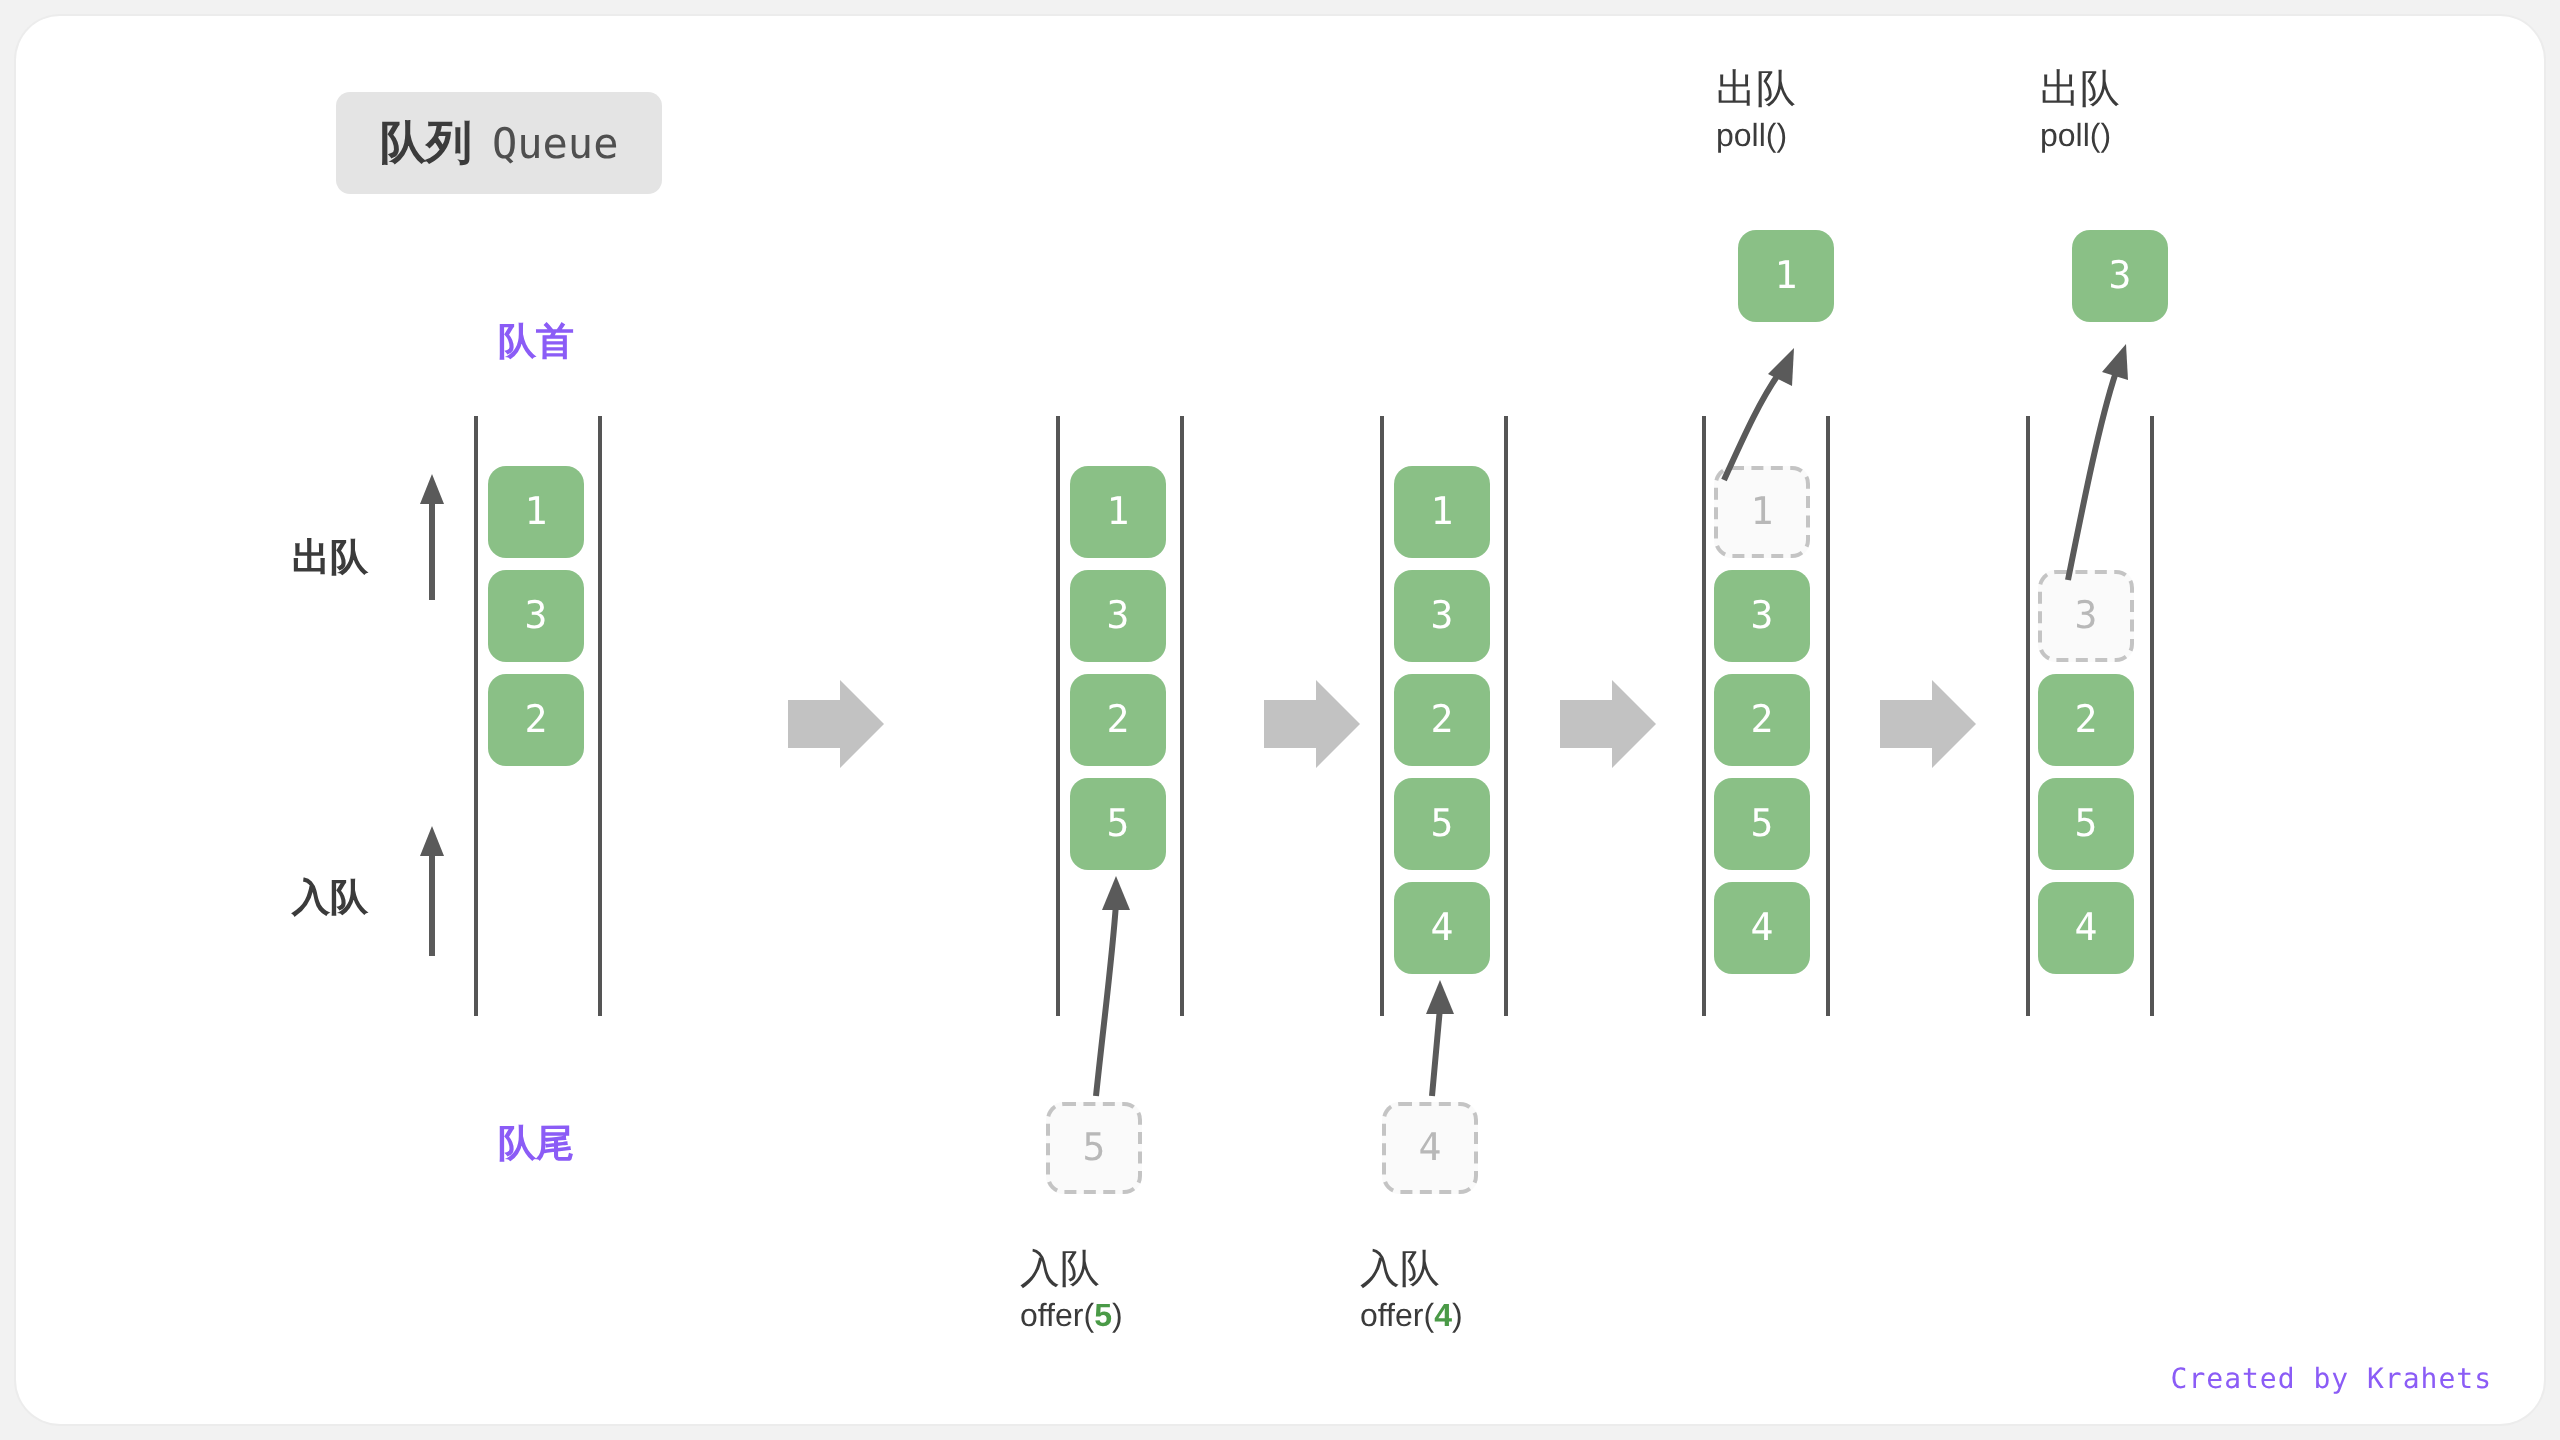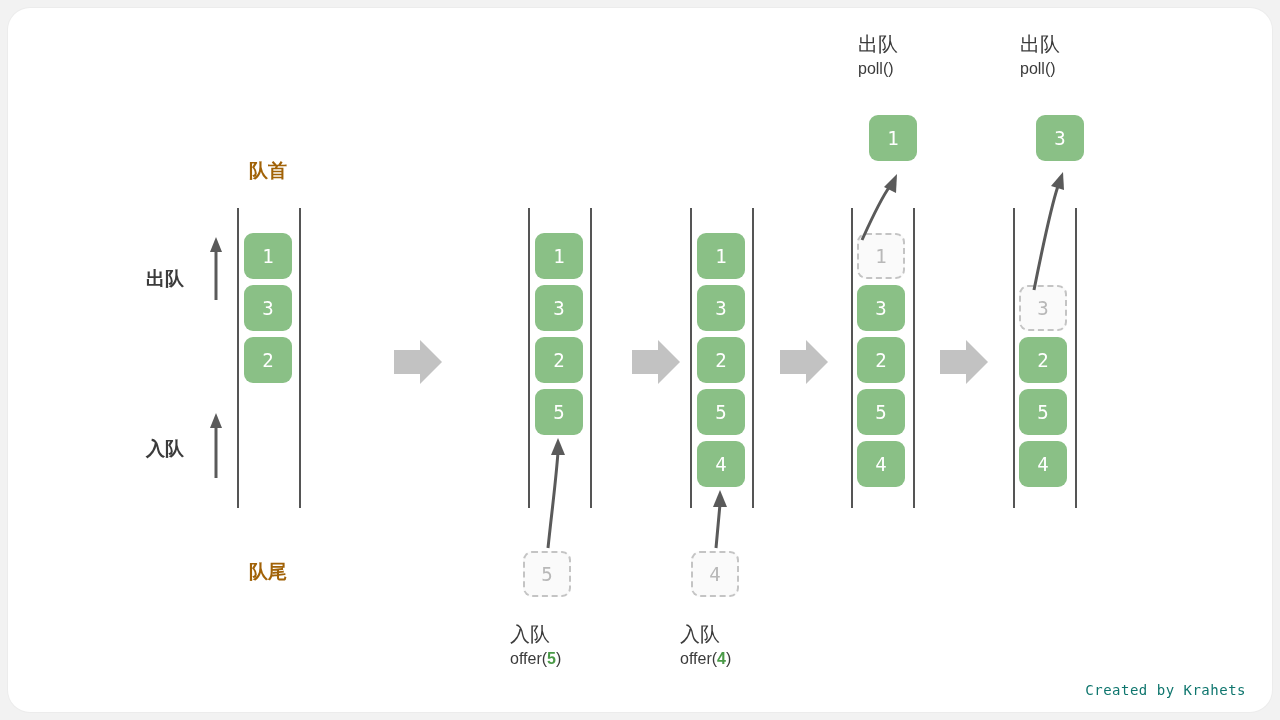--- a/index.html
+++ b/index.html
@@ -89,21 +89,21 @@
     font-size: 19px;
     font-weight: bold;
     color: #3b3b3b;
     font-family: "DejaVu Sans", "Liberation Sans", sans-serif;
     white-space: nowrap;
   }
   .head-tail-label {
     position: absolute;
     font-size: 19px;
     font-weight: bold;
-    color: #a16207;
+    color: #8b5cf6;
     font-family: "DejaVu Sans", "Liberation Sans", sans-serif;
     white-space: nowrap;
     text-align: center;
   }
 
   
   .op-caption {
     position: absolute;
     white-space: nowrap;
     text-align: left;
@@ -122,39 +122,43 @@
     font-family: Liberation Sans, sans-serif;
   }
   .op-code .arg { color: #4a9a47; font-weight: bold; }
 
   
   .credit {
     position: absolute;
     right: 34px;
     bottom: 22px;
     font-size: 14px;
-    color: #0f766e;
+    color: #8b5cf6;
     font-family: "DejaVu Sans Mono", "Liberation Mono", monospace;
     letter-spacing: 0.5px;
   }
 
   svg.overlay {
     position: absolute;
     left: 0; top: 0;
     width: 1280px;
     height: 720px;
     pointer-events: none;
   }
 </style>
 </head>
 <body>
 
 <div id="canvas">
   <div class="card"></div>
 
+  <div class="title-badge">
+    <span class="title-cn">队列</span>
+    <span class="title-en">Queue</span>
+  </div>
 
   <div class="head-tail-label" style="left:228px; top:158px; width:80px;">队首</div>
   <div class="head-tail-label" style="left:228px; top:559px; width:80px;">队尾</div>
 
   <div class="side-label" style="left:146px; top:266px;">出队</div>
   <div class="side-label" style="left:146px; top:436px;">入队</div>
 
   <div class="rail" style="left:237px; top:208px; height:300px;"></div>
   <div class="rail" style="left:299px; top:208px; height:300px;"></div>
 

